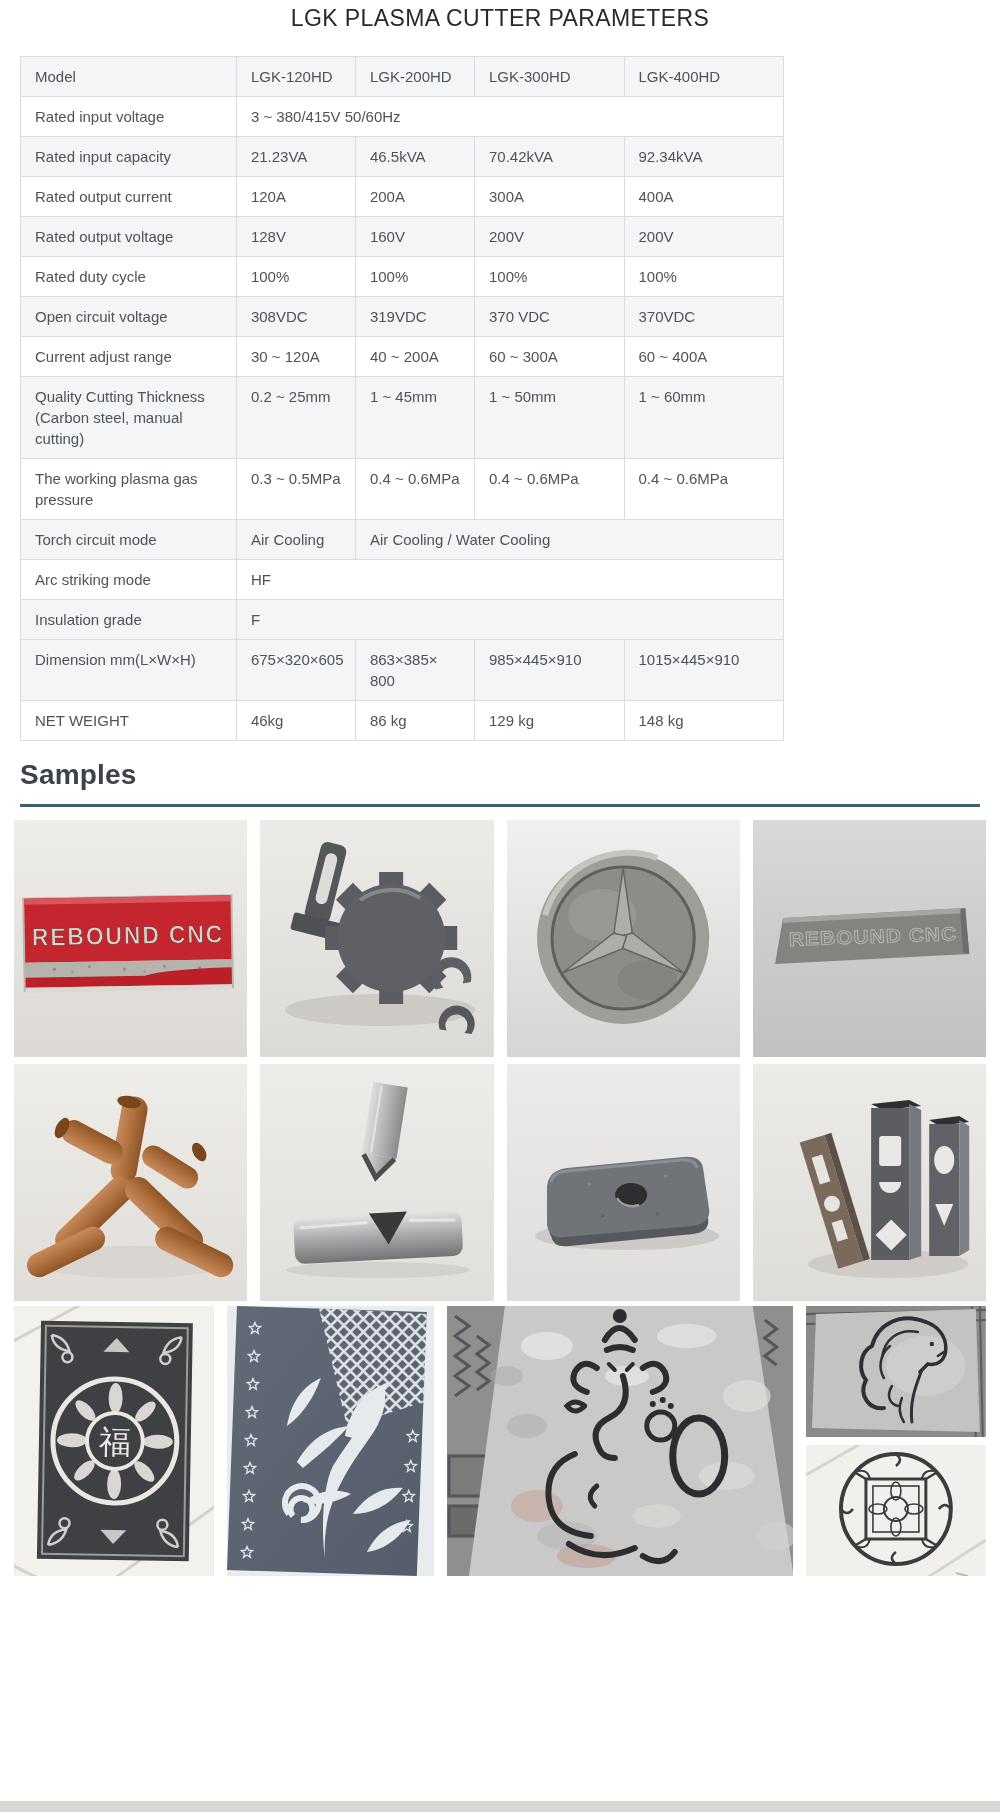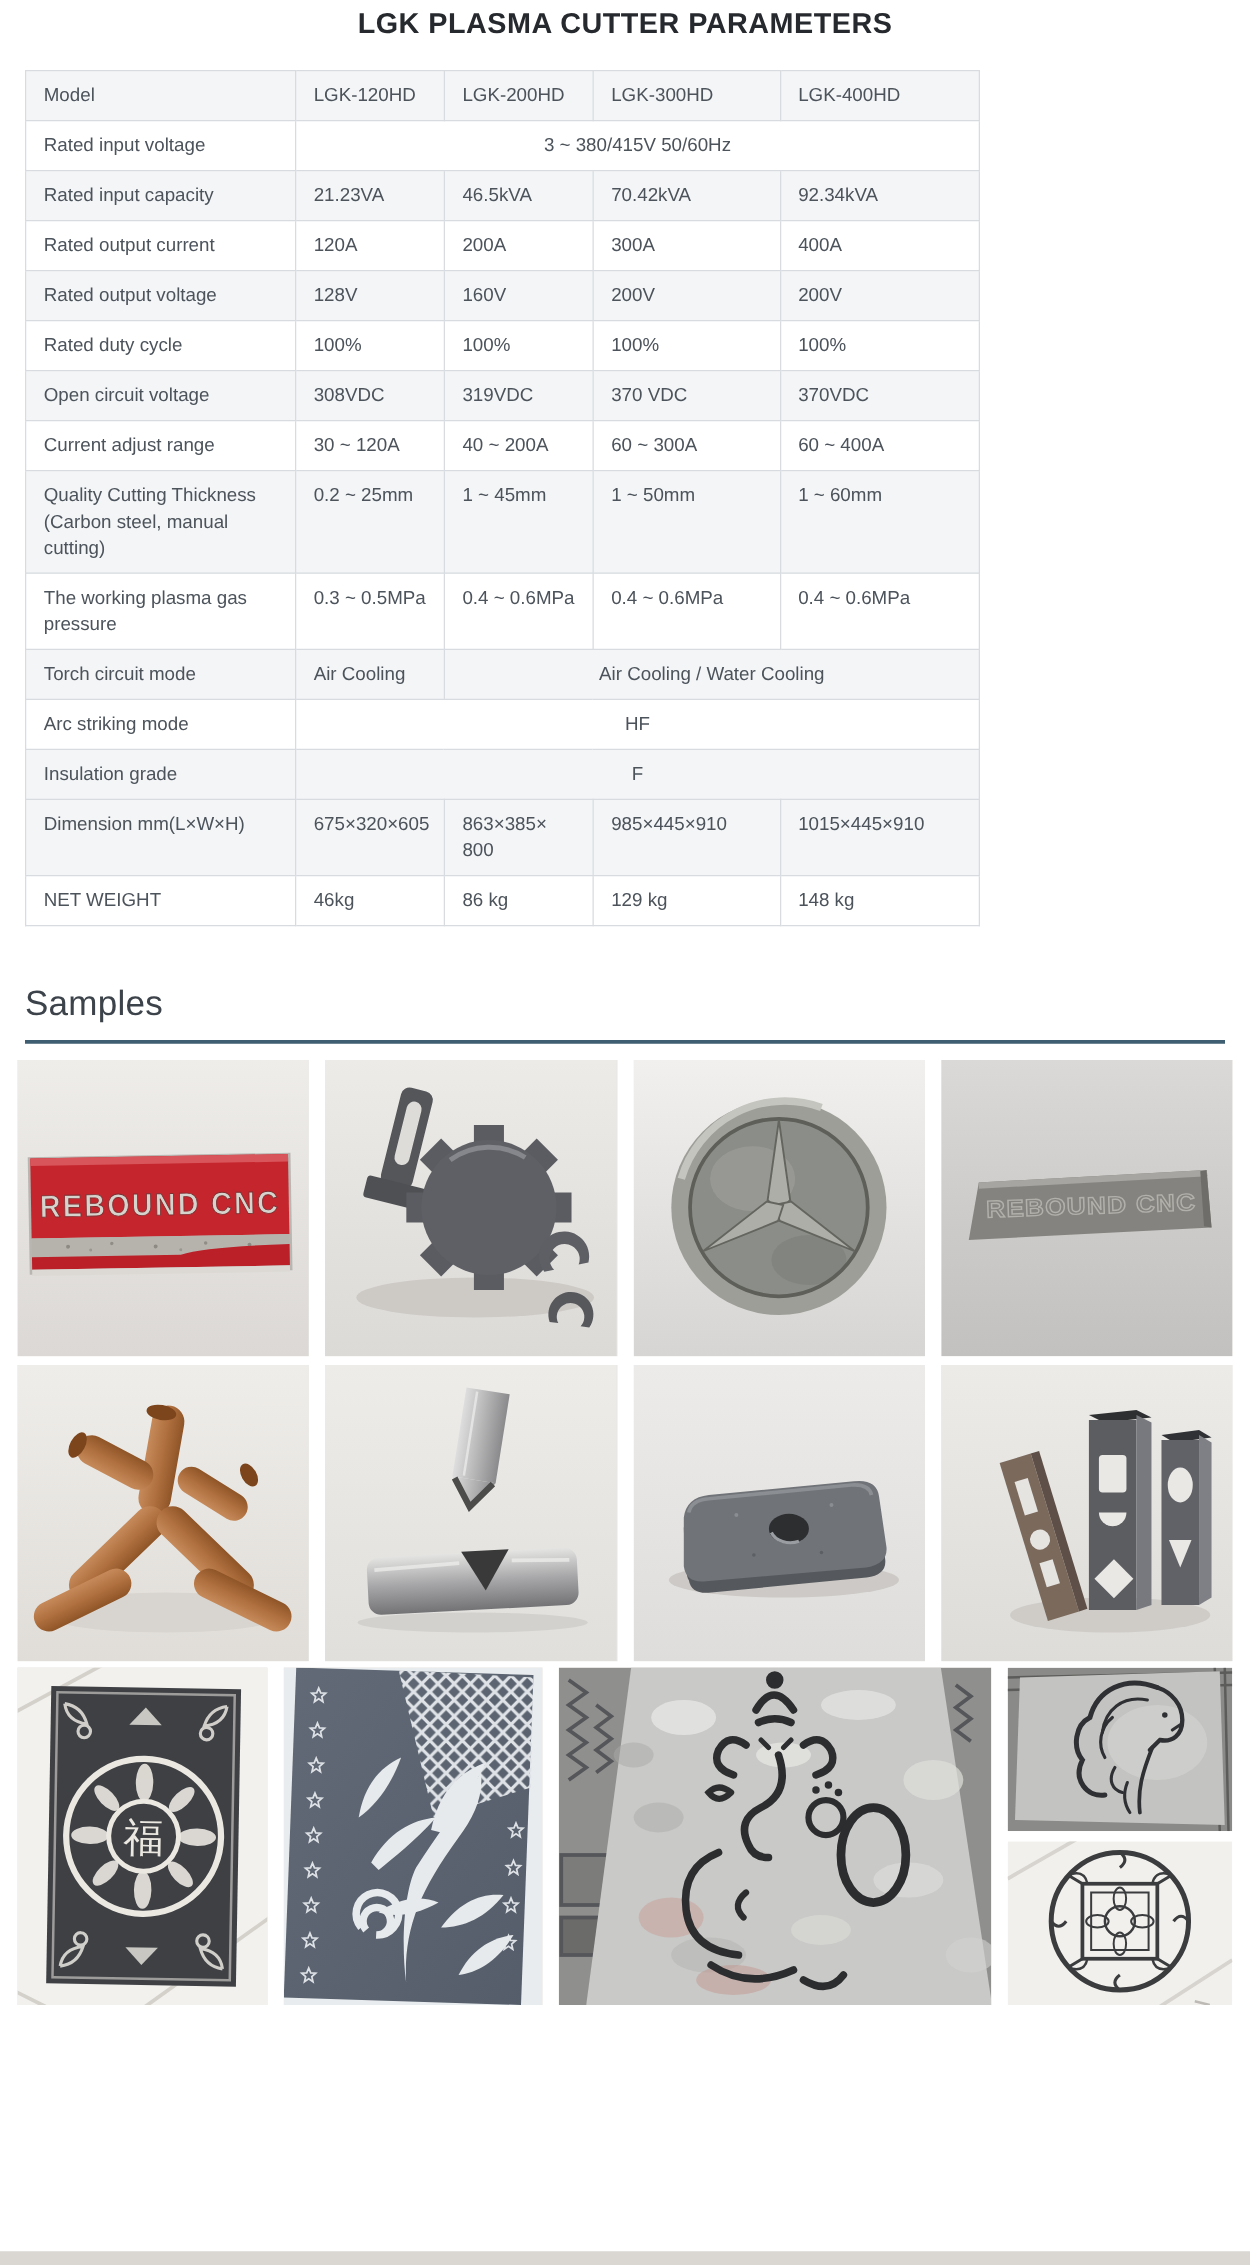--- a/index.html
+++ b/index.html
@@ -1,37 +1,37 @@
 <!DOCTYPE html>
 <html><head>
 <meta charset="utf-8">
 <style>
   html,body{margin:0;padding:0;}
   body{
     width:1000px;height:1812px;overflow:hidden;background:#ffffff;
     font-family:"Liberation Sans",sans-serif;color:#4a5159;position:relative;
   }
   .page-title{
-    text-align:center;font-size:23px;font-weight:700;color:#26292e;
+    text-align:center;font-size:23px;font-weight:400;color:#26292e;
     letter-spacing:.4px;padding-top:5px;
   }
   
   table.spec{
     width:764px;margin:24px 20px 0;border-collapse:collapse;
     font-size:15px;color:#4c535b;table-layout:fixed;
   }
   table.spec td{
     border:1px solid #d8dbe0;padding:9px 14px;line-height:21px;
     vertical-align:middle;text-align:left;background:#ffffff;
   }
   table.spec tr.g td{background:#f3f5f7;}
-  table.spec td.c{text-align:center;}
+  table.spec td.c{}
   
   .samples-heading{
-    margin:46px 20px 0;font-size:28px;font-weight:400;color:#3d434a;
+    margin:18px 20px 0;font-size:28px;font-weight:700;color:#3d434a;
     letter-spacing:.2px;
   }
   .samples-rule{margin:13px 20px 0;border-bottom:3px solid #3f5e71;}
   .grid{
     margin:13px 14px 0;display:grid;grid-template-columns:repeat(4,1fr);
     grid-column-gap:13px;grid-row-gap:7px;
   }
   .photo{height:237px;overflow:hidden;background:#e8e6e4;}
   .photo svg{display:block;width:100%;height:100%;}
   .grid-bottom{

